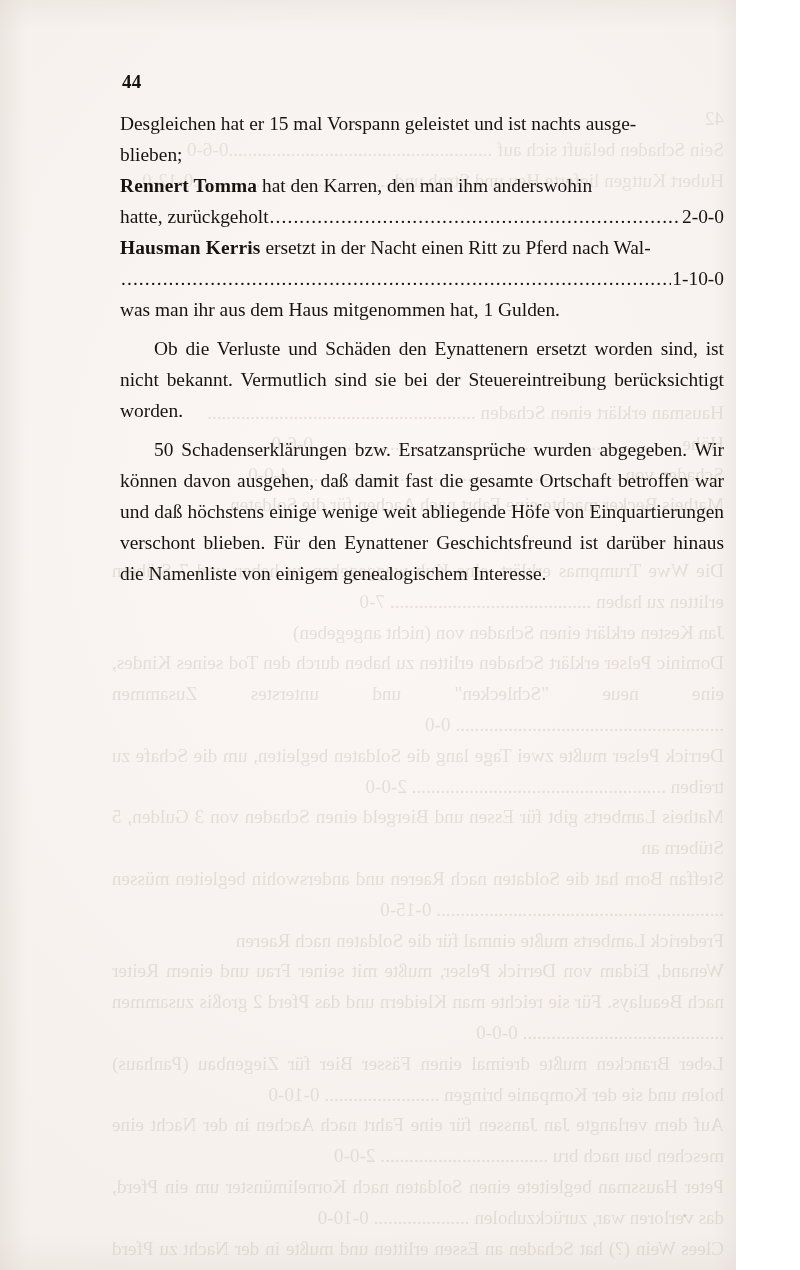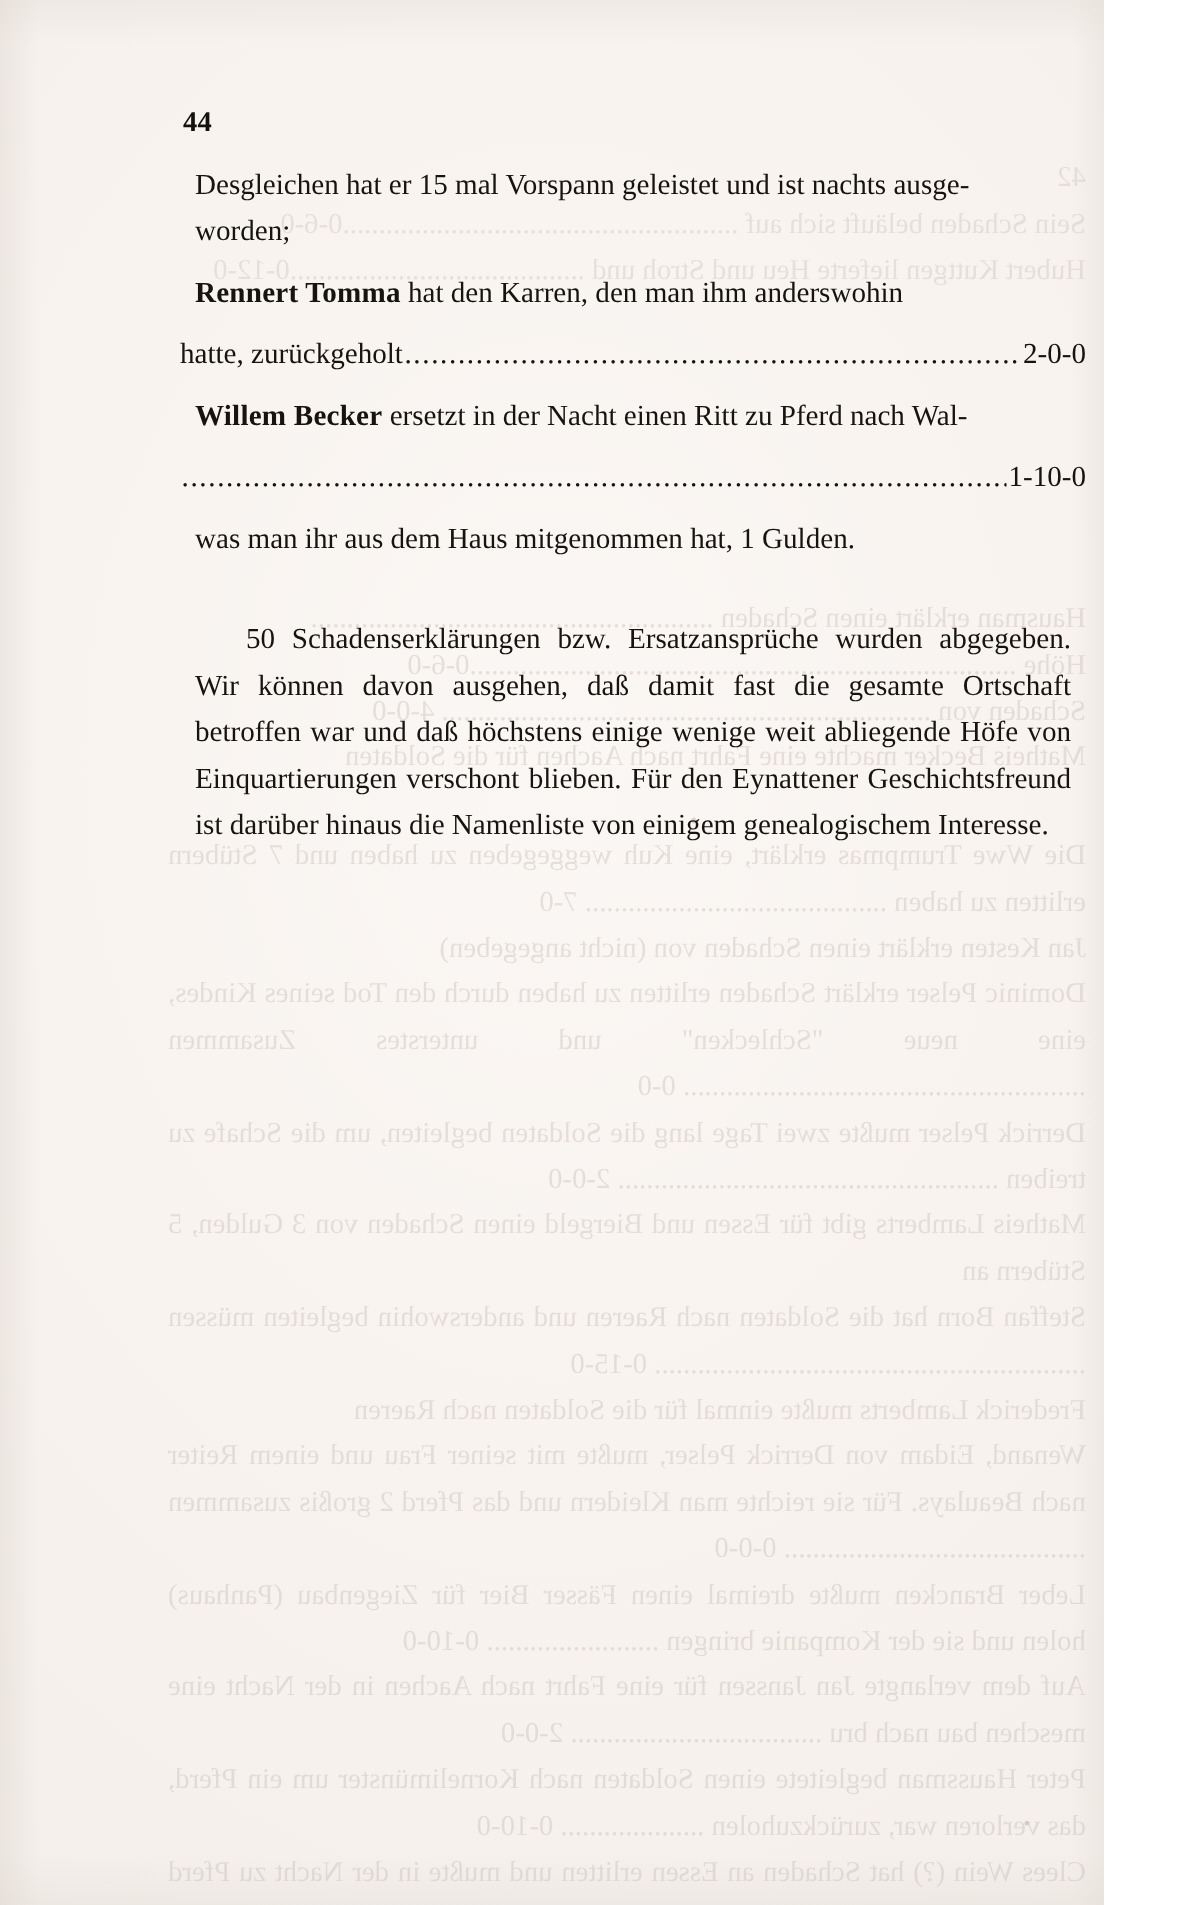--- a/index.html
+++ b/index.html
@@ -97,21 +97,21 @@
     line-height: 31px;
     color: #17130f;
     text-align: justify;
     text-justify: inter-word;
     margin: 0;
     padding: 0 0 0 8px;
     width: 604px;
     text-rendering: optimizeLegibility;
   }
 
-  .body-text p { margin: 10px; }
+  .body-text p { margin: 0; }
   .body-text .ind { text-indent: 34px; }
   .body-text b { font-weight: bold; letter-spacing: .15px; font-family: Liberation Serif, serif; }
 
   .entry { text-align: justify; }
 
   
   .leader {
     display: inline-block;
     width: 100%;
   }
@@ -185,51 +185,52 @@
   <div class="speck" style="left:683px;top:1214px;width:3px;height:3px;"></div>
 
   <div id="content">
 
     <div id="folio">44</div>
 
     <div class="body-text">
 
       <p>
         <span>Desgleichen hat er 15 mal Vorspann geleistet und ist nachts ausge-</span><br>
-        <span>worden;</span>
+        <span>blieben;</span>
       </p>
 
       
       <p class="entry">
         <b>Rennert Tomma</b><span> hat den Karren, den man ihm anderswohin</span>
       </p>
       <div class="leader">
         <div class="leader-inner">
           <span class="leader-text">hatte, zurückgeholt</span>
           <span class="leader-fill">...........................................................................................................................................................................................................................................................................................................................................................................................................................................................................................</span>
           <span class="leader-amt">2-0-0</span>
         </div>
       </div>
 
       
       <p class="entry">
-        <b>Willem Becker</b><span> ersetzt in der Nacht einen Ritt zu Pferd nach Wal-</span>
+        <b>Hausman Kerris</b><span> ersetzt in der Nacht einen Ritt zu Pferd nach Wal-</span>
       </p>
       <div class="leader">
         <div class="leader-inner">
           <span class="leader-fill">..................................................................................................................................................................................................................................................................................................................................................................................................................................................................................</span>
           <span class="leader-amt">1-10-0</span>
         </div>
       </div>
 
       
       <p>was man ihr aus dem Haus mitgenommen hat, 1 Gulden.</p>
 
       <div class="gap-sm"></div>
 
+      <p class="ind">Ob die Verluste und Schäden den Eynattenern ersetzt worden sind, ist nicht bekannt. Vermutlich sind sie bei der Steuereintreibung berücksichtigt worden.</p>
 
       <div class="gap-sm"></div>
 
       <p class="ind">50 Schadenserklärungen bzw. Ersatzansprüche wurden abgegeben. Wir können davon ausgehen, daß damit fast die gesamte Ortschaft betroffen war und daß höchstens einige wenige weit abliegende Höfe von Einquartierungen verschont blieben. Für den Eynattener Geschichtsfreund ist darüber hinaus die Namenliste von einigem genealogischem Interesse.</p>
 
     </div>
   </div>
 </div>
 
 </body></html>

